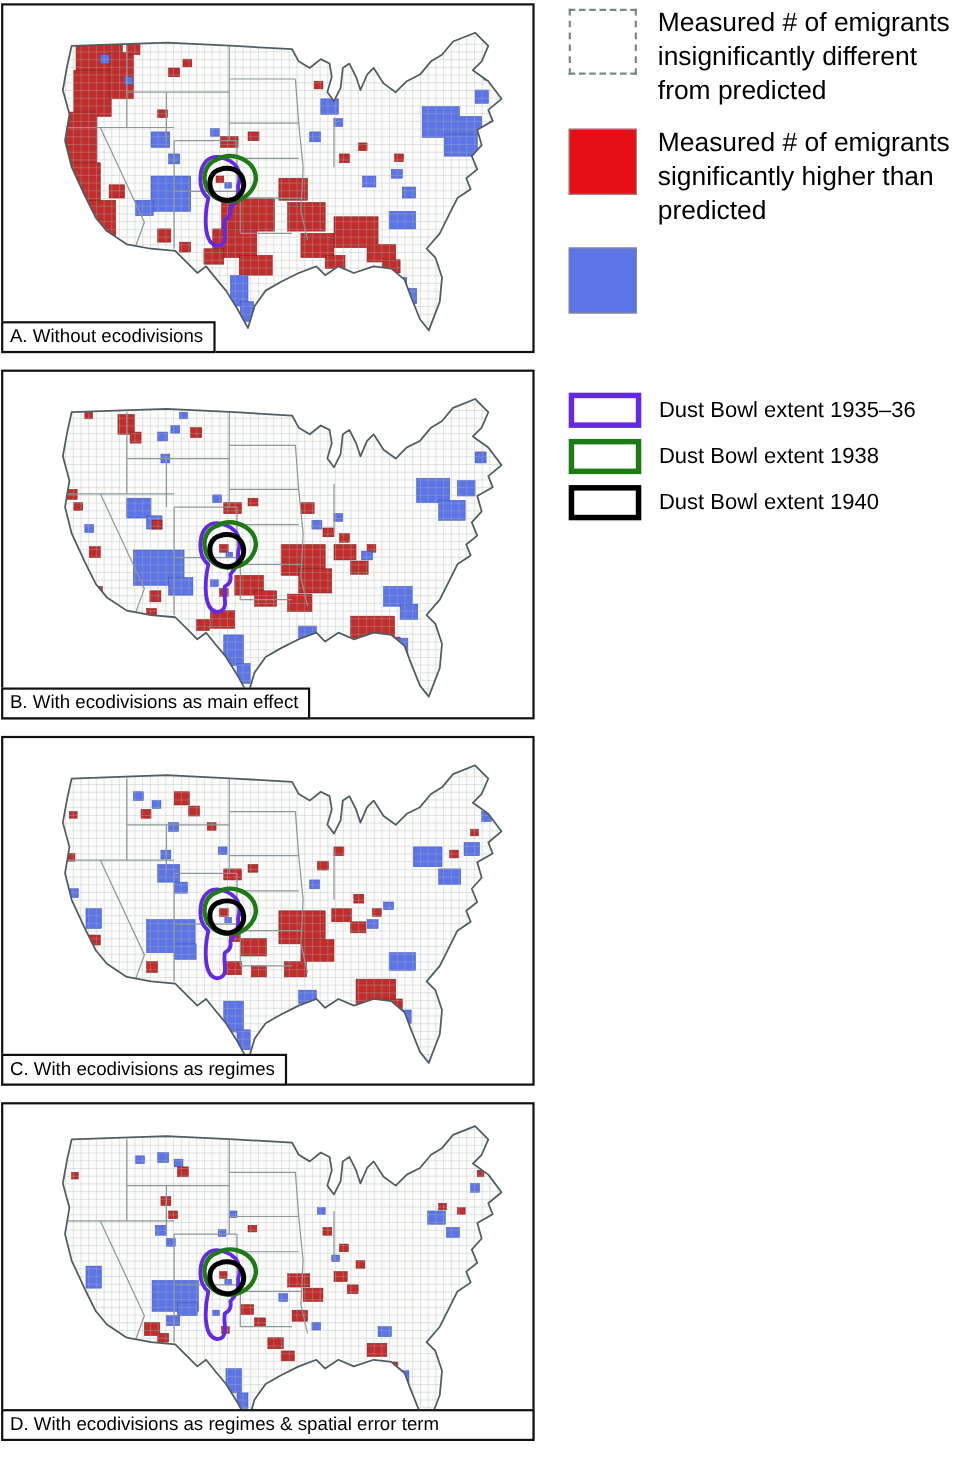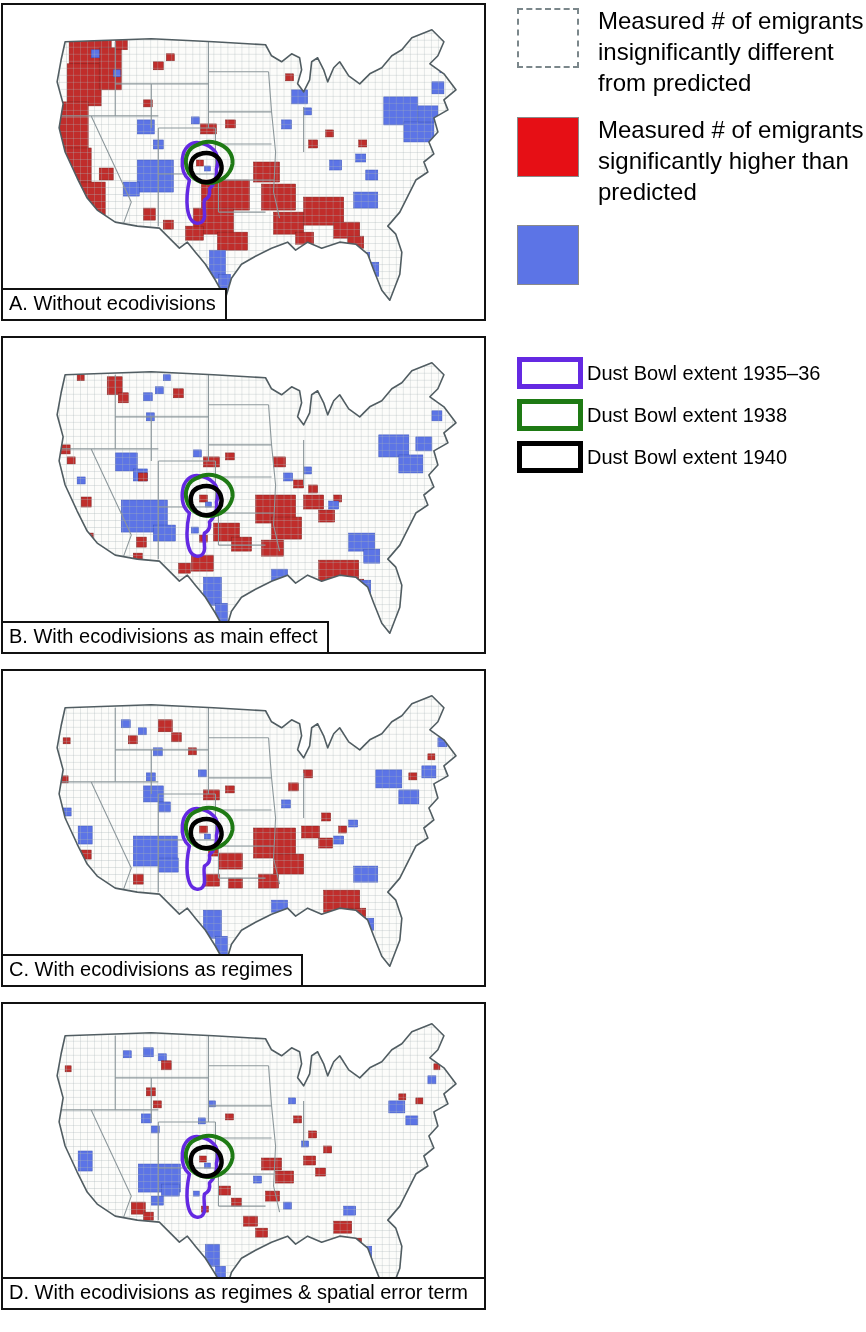--- a/index.html
+++ b/index.html
@@ -10,32 +10,32 @@
   .maps-col { position:absolute; left:1px; top:3px; width:485px; }
   .panel {
     position:relative; width:485px; height:318px; box-sizing:border-box;
     border:2px solid #111; background:#ffffff; margin-bottom:15px;
   }
   .panel:last-child { height:308px; margin-bottom:0; }
   .map-holder { position:absolute; inset:0; }
   .map-holder svg { width:100%; height:100%; display:block; }
   .caption-box {
     position:absolute; left:-2px; bottom:-2px; background:#ffffff;
-    border:2px solid #111; padding:1px 9px 3px 6px; font-size:20px;
+    border:2px solid #111; padding:1px 9px 3px 6px; font-size:17px;
     line-height:1.25; white-space:nowrap; box-sizing:border-box;
   }
   .caption-box.wide { width:calc(100% + 4px); }
   .legend-col { position:absolute; left:517px; top:5px; width:349px; }
   .sig-item { display:flex; gap:19px; margin-bottom:15px; align-items:flex-start; }
   .sig-swatch { width:62px; height:60px; flex:none; margin-top:3px; box-sizing:border-box; }
   .sig-swatch.dashed { background:#ffffff; border:2px dashed #7b878b; }
   .sig-swatch.solid { border:1px solid #8a8a8a; }
   .sig-label { font-size:24px; line-height:1.3; max-width:268px; }
   .dust-legend { margin-top:72px; }
-  .dust-item { display:flex; align-items:center; gap:4px; margin-bottom:10px; }
+  .dust-item { display:flex; align-items:center; gap:16px; margin-bottom:10px; }
   .dust-swatch { width:56px; height:22px; background:#ffffff; border:5px solid #000; flex:none; }
   .dust-label { font-size:20px; }
 </style>
 </head>
 <body>
 
 <div class="fig">
   <div class="maps-col">
     <section class="panel">
       <div class="map-holder">

